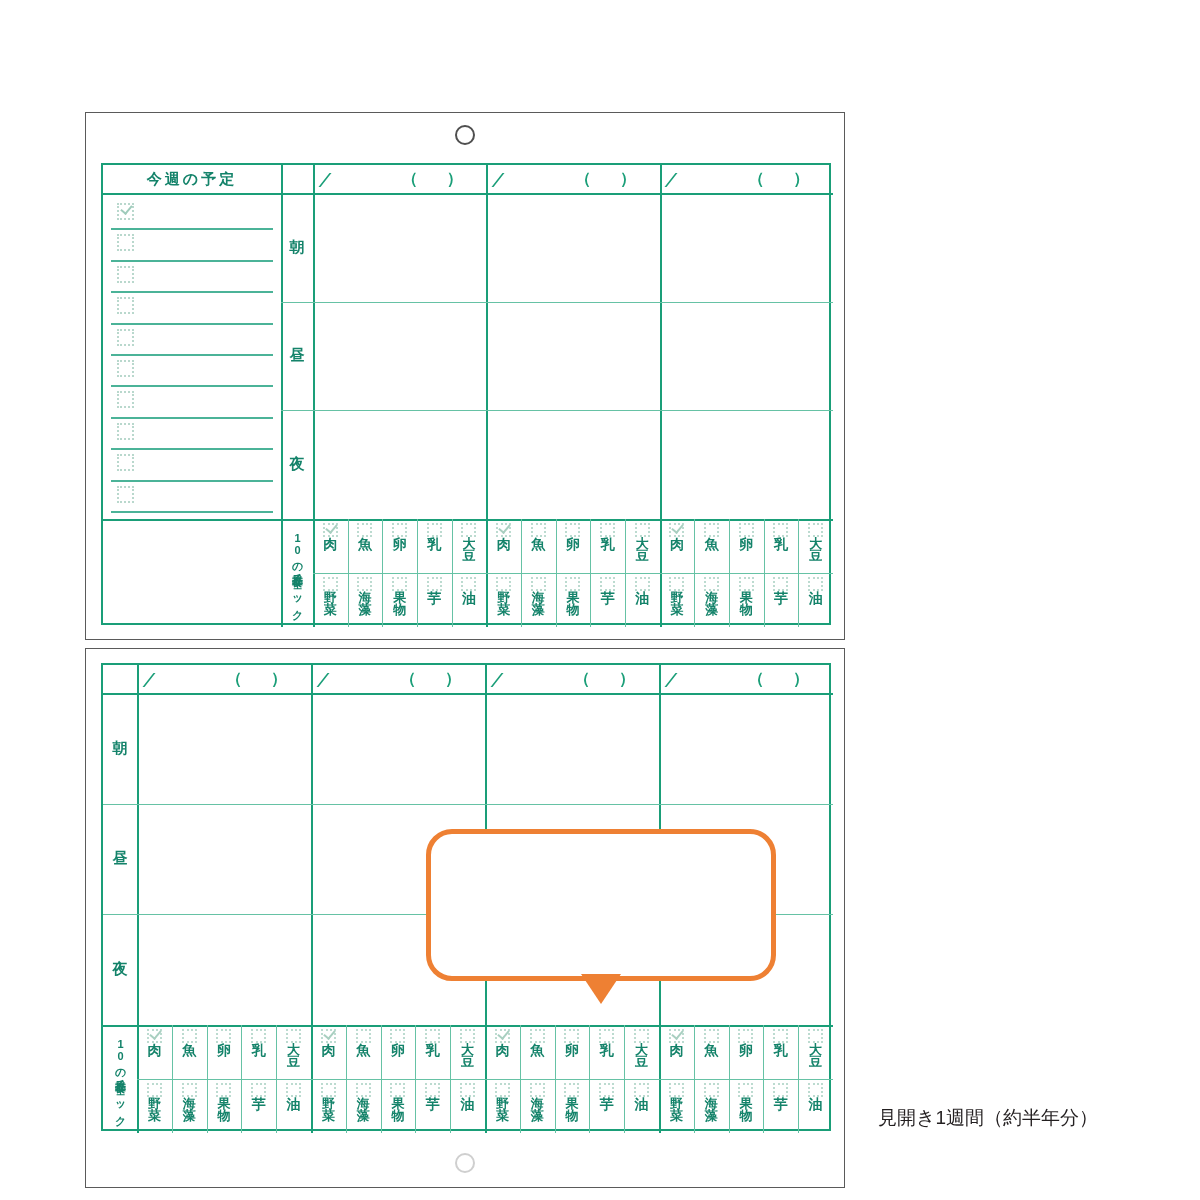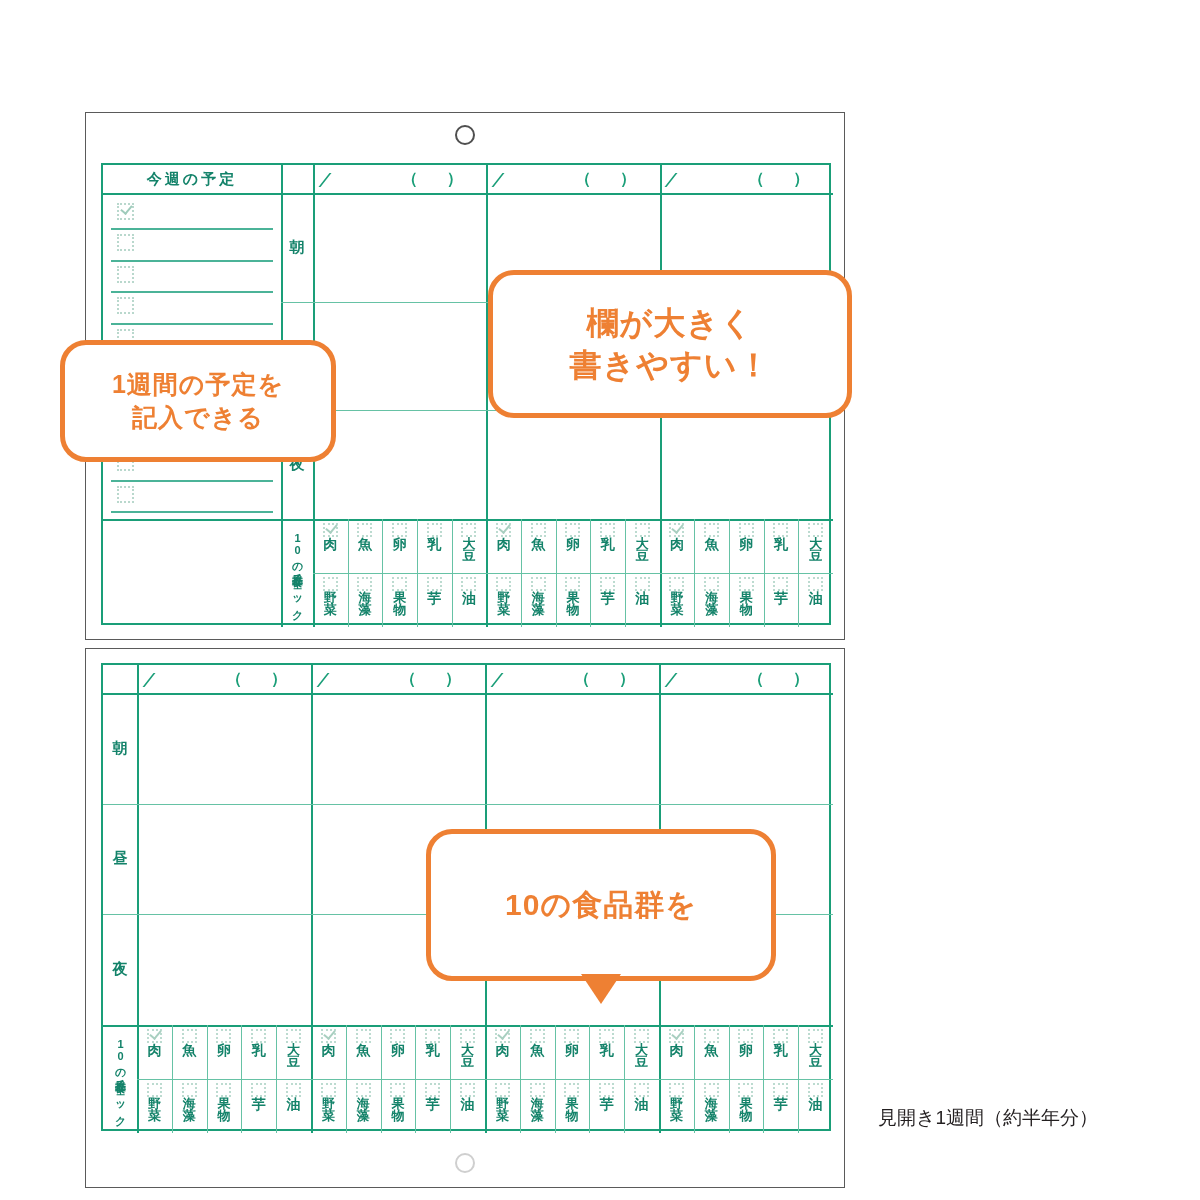--- a/index.html
+++ b/index.html
@@ -679,30 +679,21 @@
             </div>
           </div>
           <div class="fg-cell" style="left: 695.2px; top: 418px; width: 34.8px; height: 50px;">
             <div class="fg-box"></div>
             <div class="fg-name">油</div>
           </div>
         </div>
       </div>
   </div>
 
-  <div class="callout" id="callout-1">
-    <span class="l1">1週間の予定を</span>
-    <span class="l2">記入できる</span>
-  </div>
-
-  <div class="callout" id="callout-2">
-    <span class="l1">欄が大きく</span>
-    <span class="l2">書きやすい！</span>
-  </div>
+
 
   <div class="callout" id="callout-3">
-    <span class="l1">10の食品群を</span>
     <span class="callout-tail"></span>
   </div>
 
   <div class="caption">見開き1週間（約半年分）</div>
 
 </div>
 
 </body></html>

